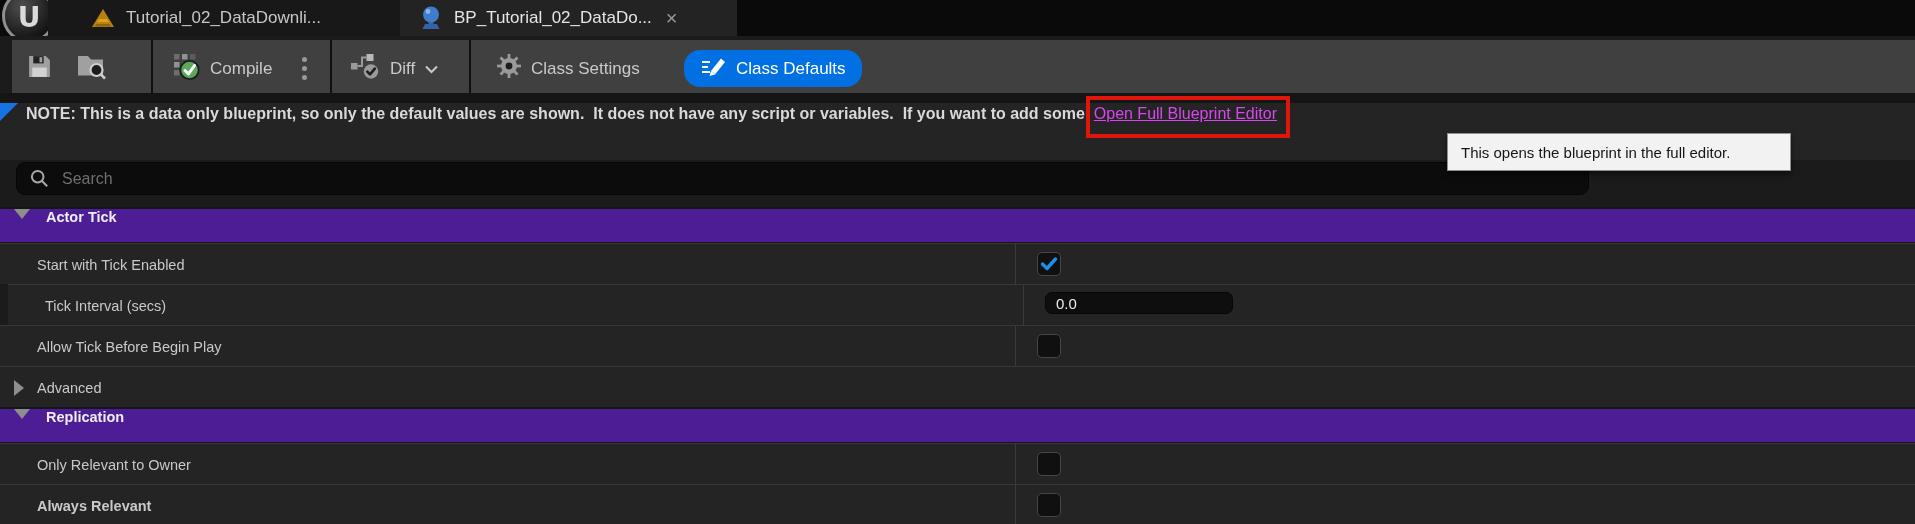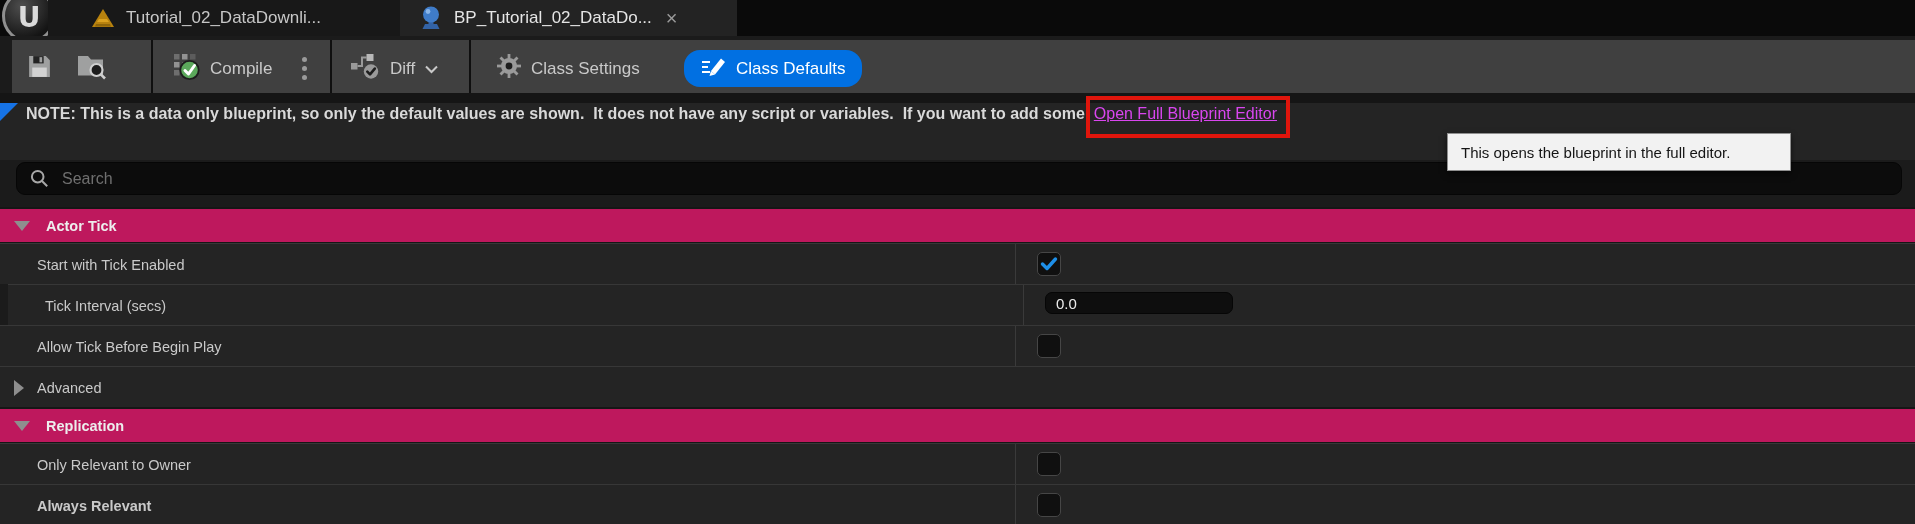--- a/index.html
+++ b/index.html
@@ -40,30 +40,30 @@
   .note-text { color:#D9D9D9; font-weight:bold; font-size:16px; }
   .note-linkwrap { position:relative; display:inline-block; }
   .note-link { color:#d946ef; font-size:16px; text-decoration:underline; cursor:pointer; }
   .red-box { position:absolute; left:-8px; right:-13px; top:-9px; bottom:-15px;
     border:4px solid #E0150C; z-index:5; pointer-events:none; }
   
   .tooltip { position:absolute; left:1447px; top:133px; width:344px; height:38px; background:#F2F2F2;
     border:1px solid #8F8F8F; box-shadow:0 3px 6px rgba(0,0,0,0.55); z-index:10;
     display:flex; align-items:center; padding-left:13px; color:#151515; font-size:15px; }
   
-  .search-pill { position:absolute; left:16px; top:162px; width:1886px; height:33px;
+  .search-pill { position:absolute; left:16px; top:162px; width:1573px; height:33px;
     background:#0C0C0C; border:1px solid #060606; border-radius:9px; display:flex; align-items:center; }
   .search-pill svg { margin:0 12px 0 12px; }
   .search-input { flex:1; background:transparent; border:none; outline:none; color:#C9C9C9;
     font-size:16px; font-family:"Liberation Sans", sans-serif; }
   .search-input::placeholder { color:#6F6F6F; }
   
-  .cat-header { position:absolute; left:0; width:100%; height:36px; background:#be185d;
+  .cat-header { position:absolute; left:0; width:100%; height:36px; background:#4c1d95;
     border-top:2px solid #161616; border-bottom:1px solid #161616;
-    display:flex; align-items:center; }
+    display:flex; }
   .cat-header .tri { margin-left:14px; }
   .cat-label { margin-left:16px; color:#EDEDED; font-weight:bold; font-size:14.5px; }
   .prow { position:absolute; left:0; width:100%; height:41px; background:#242424;
     border-top:1px solid #373737; }
   .prow .plabel { position:absolute; left:37px; top:0; height:41px; display:flex; align-items:center;
     color:#C9C9C9; font-size:14.5px; }
   .vsplit { position:absolute; left:1015px; top:0; width:1px; height:100%; background:#3A3A3A; }
   .leftline { position:absolute; left:8px; top:207px; width:1px; height:317px; background:#333333; }
   .checkbox { position:absolute; left:1037px; top:8px; width:24px; height:24px; background:#101010;
     border:1px solid #464646; border-radius:5px; display:flex; align-items:center; justify-content:center; }

